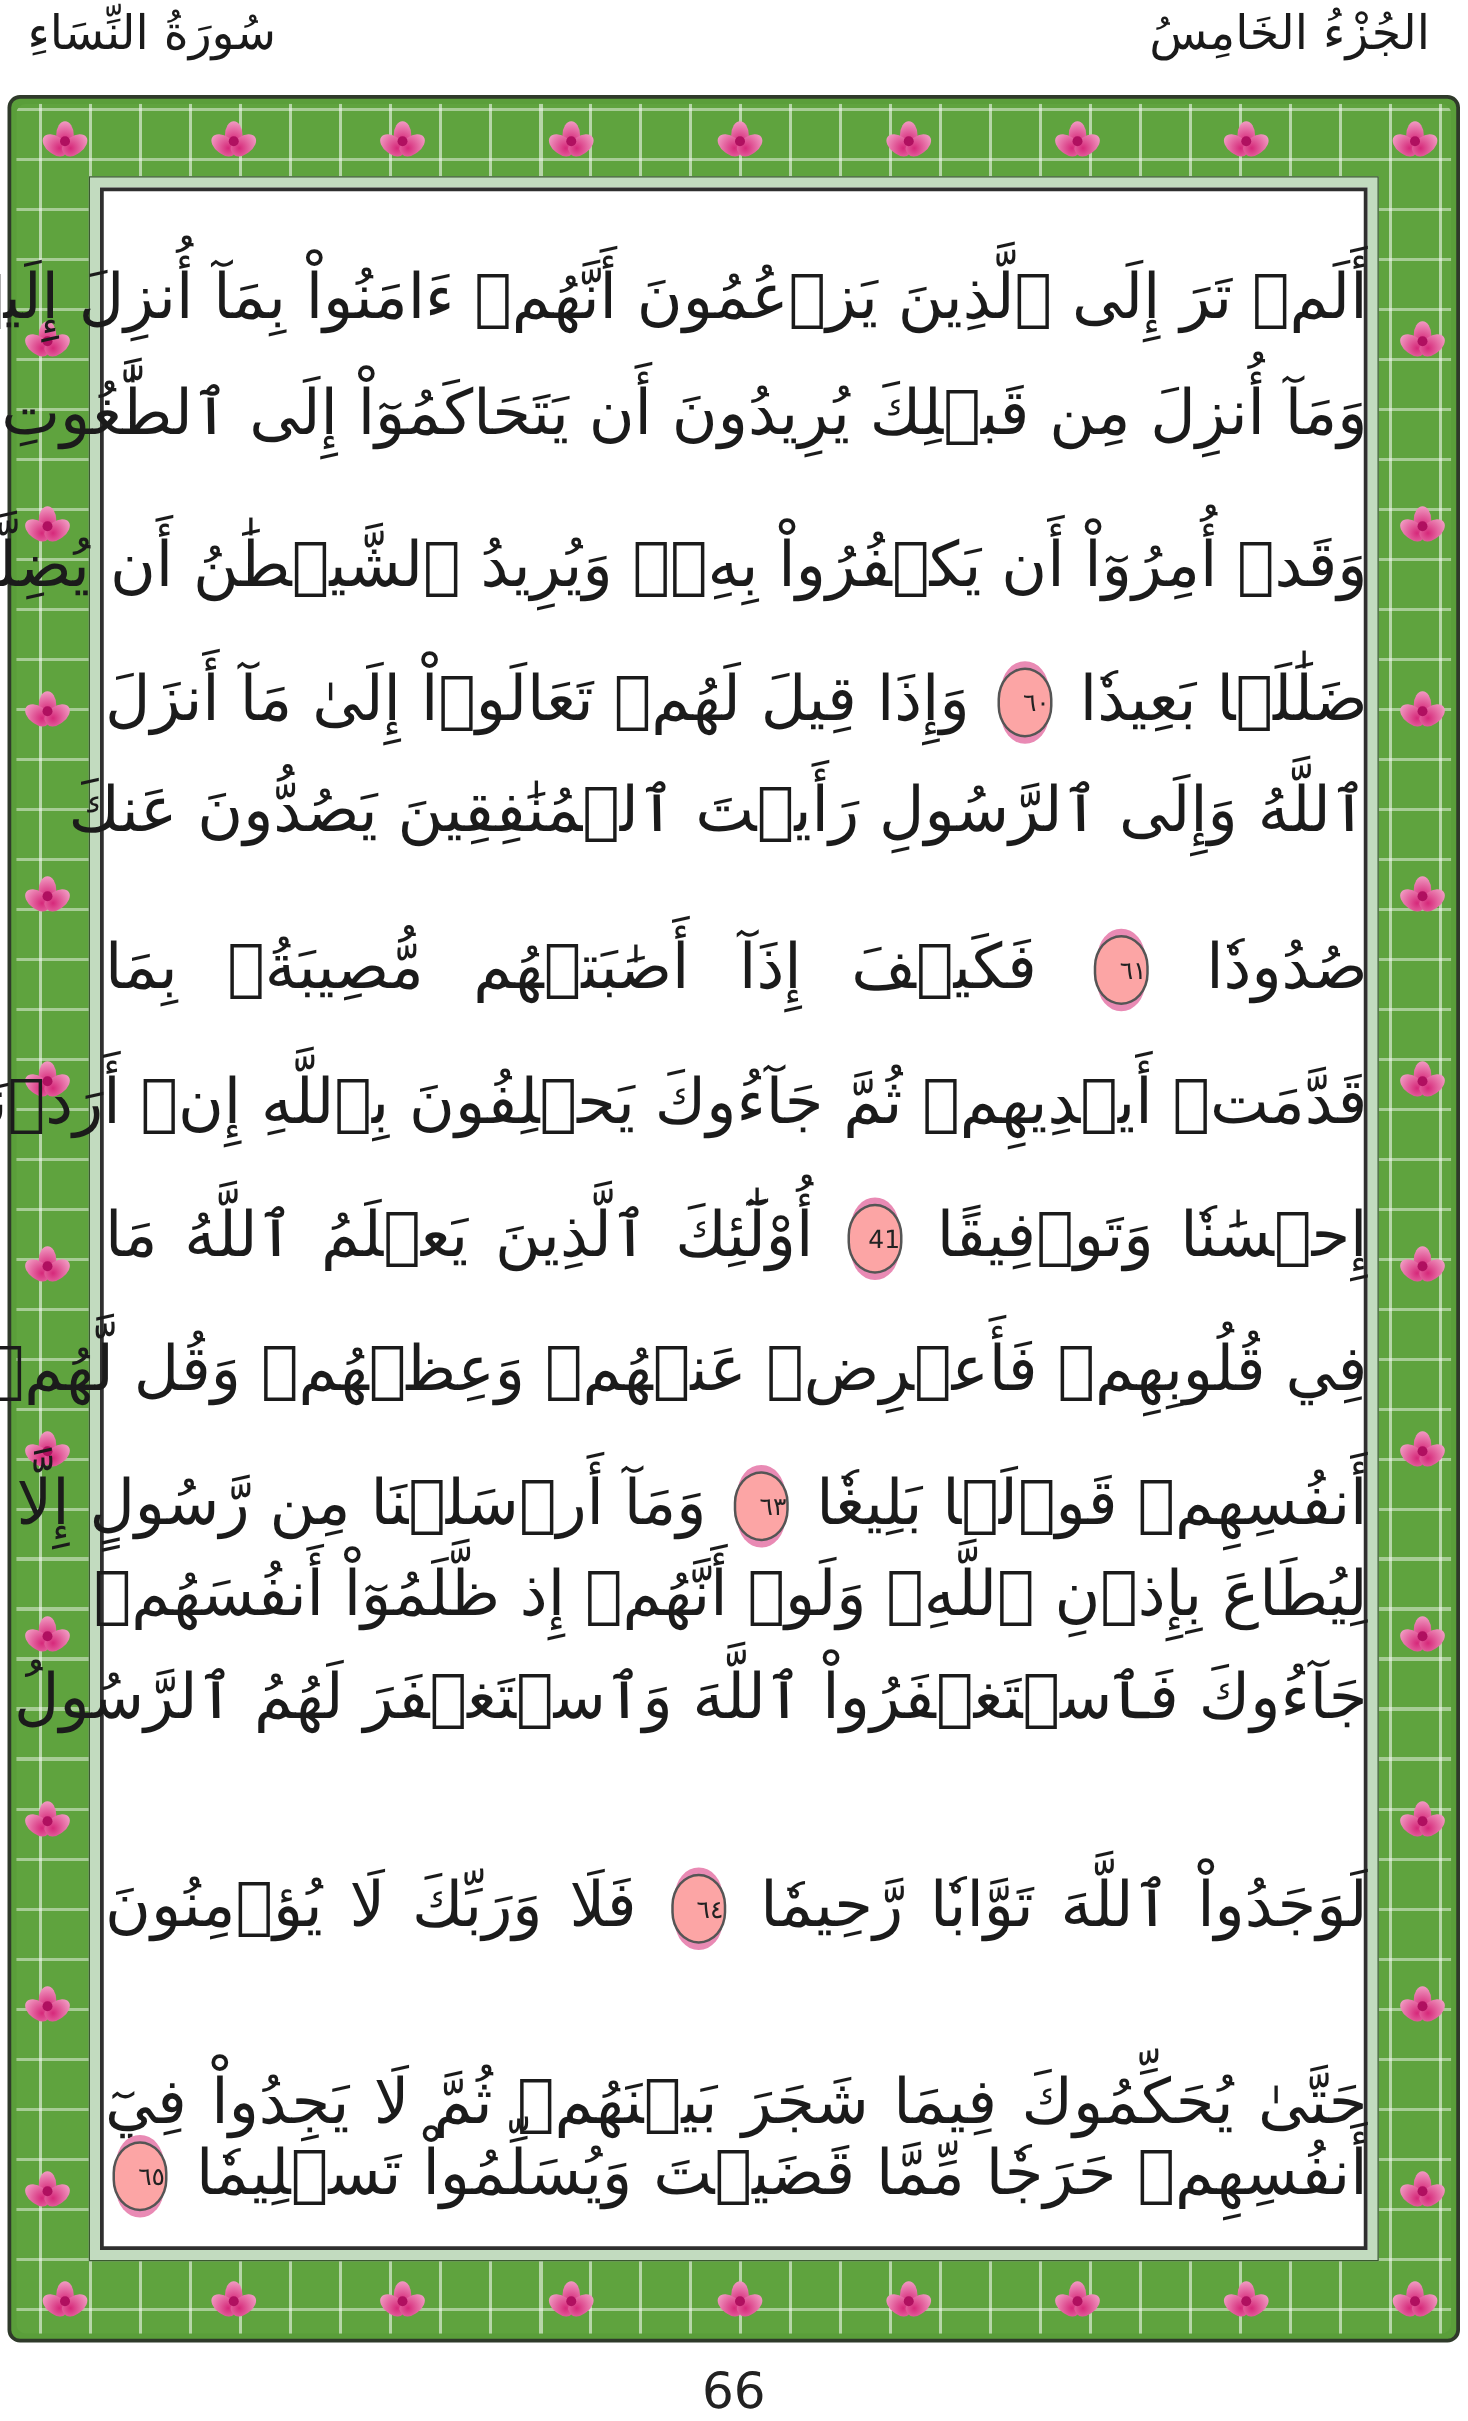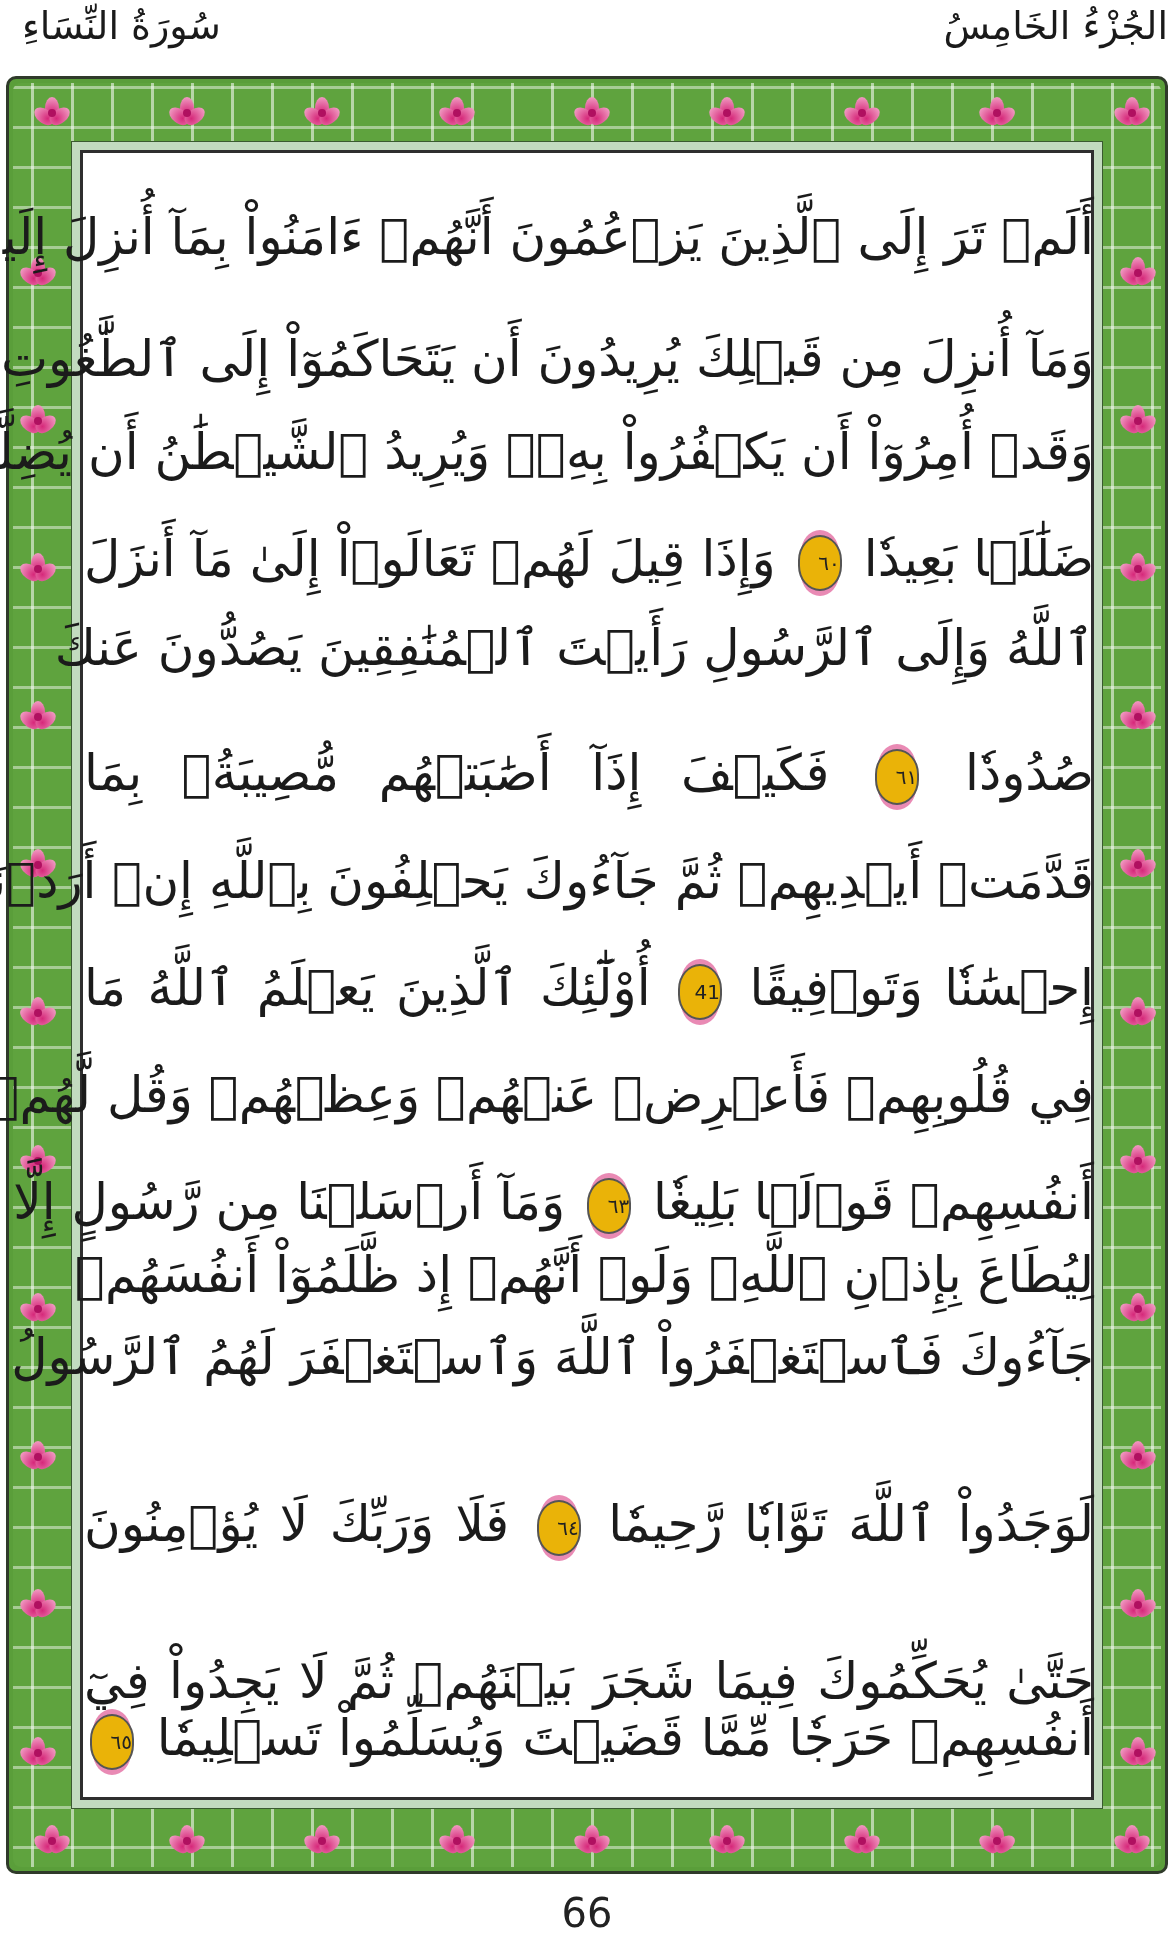--- a/index.html
+++ b/index.html
@@ -1,18 +1,18 @@
 <!DOCTYPE html>
 <html><head>
 <meta charset="utf-8">
 <style>
   html, body { margin:0; padding:0; background:#ffffff; }
   body { width:1174px; height:1937px; position:relative; overflow:hidden; font-family:"DejaVu Sans", sans-serif; }
   .hdr { position:absolute; top:4px; font-size:38px; color:#1a1a1a; direction:rtl; font-family:"DejaVu Sans", sans-serif; }
-  .hdr-right { right:6px;margin-left:24px; }
+  .hdr-right { right:30px;margin-left:24px; }
   .hdr-left { left:22px; }
 
   .frame { position:absolute; left:6px; top:76px; width:1162px; height:1798px; box-sizing:border-box;
            background:#5a9e3a; border:3px solid #2f3a2a; border-radius:10px; }
   .frame-pattern { position:absolute; inset:4px; border-radius:8px;
      background:
        repeating-linear-gradient(90deg, rgba(255,255,255,0.0) 0 18px, rgba(255,255,255,0.55) 18px 21px, rgba(255,255,255,0) 21px 40px),
        repeating-linear-gradient(0deg, rgba(255,255,255,0.0) 0 18px, rgba(255,255,255,0.45) 18px 21px, rgba(255,255,255,0) 21px 40px),
        #5fa33e; }
   .frame-light { position:absolute; left:62px; top:62px; right:62px; bottom:62px; background:#c2dbbf; border:1px solid #3a5a30; }
@@ -24,21 +24,21 @@
   .flower .p1 { left:6px; top:0; }
   .flower .p2 { left:-2px; top:8px; transform:rotate(-55deg); }
   .flower .p3 { left:14px; top:8px; transform:rotate(55deg); }
   .flower .core { position:absolute; left:9px; top:12px; width:8px; height:8px; border-radius:50%; background:#b01060; }
 
   .text-area { position:absolute; left:84px; top:160px; width:1010px; }
   .line { position:absolute; left:0; width:1010px; height:107px; line-height:107px;
           direction:rtl; text-align:justify; text-align-last:justify;
           font-family:"DejaVu Sans", sans-serif; font-size:50px; color:#1b1b1b; white-space:nowrap; }
   .ayah { display:inline-block; width:40px; height:52px; border-radius:50%/45%; vertical-align:middle;
-          background:#eab308; border:2px solid #555; box-shadow:0 -8px 0 -3px #e98ab4, 0 8px 0 -3px #e98ab4;
+          background:#fca5a5; border:2px solid #555; box-shadow:0 -8px 0 -3px #e98ab4, 0 8px 0 -3px #e98ab4;
           font-size:20px; line-height:52px; text-align:right; color:#222; margin:0 6px; }
 
   .page-num { position:absolute; left:0; right:0; top:1890px; text-align:center; font-size:40px; color:#222; font-family:"DejaVu Sans", sans-serif; }
 </style>
 </head>
 <body>
 
 <div class="hdr hdr-right">الجُزْءُ الخَامِسُ</div>
 <div class="hdr hdr-left">سُورَةُ النِّسَاءِ</div>
 
@@ -286,21 +286,21 @@
         <div class="petal p1"></div>
         <div class="petal p2"></div>
         <div class="petal p3"></div>
         <div class="core"></div>
       </div>
     </div>
 </div>
 
 <div class="text-area">
   <div class="line" style="top:24px"><span>أَلَمۡ تَرَ إِلَى ٱلَّذِينَ يَزۡعُمُونَ أَنَّهُمۡ ءَامَنُواْ بِمَآ أُنزِلَ إِلَيۡكَ</span></div>
-  <div class="line" style="top:146px"><span>وَمَآ أُنزِلَ مِن قَبۡلِكَ يُرِيدُونَ أَن يَتَحَاكَمُوٓاْ إِلَى ٱلطَّٰغُوتِ</span></div>
+  <div class="line" style="top:117px"><span>وَمَآ أُنزِلَ مِن قَبۡلِكَ يُرِيدُونَ أَن يَتَحَاكَمُوٓاْ إِلَى ٱلطَّٰغُوتِ</span></div>
   <div class="line" style="top:239px"><span>وَقَدۡ أُمِرُوٓاْ أَن يَكۡفُرُواْ بِهِۦۖ وَيُرِيدُ ٱلشَّيۡطَٰنُ أَن يُضِلَّهُمۡ</span></div>
   <div class="line" style="top:346px"><span>ضَلَٰلَۢا بَعِيدٗا</span> <span class="ayah">٦٠</span> <span>وَإِذَا قِيلَ لَهُمۡ تَعَالَوۡاْ إِلَىٰ مَآ أَنزَلَ</span></div>
   <div class="line" style="top:435px"><span>ٱللَّهُ وَإِلَى ٱلرَّسُولِ رَأَيۡتَ ٱلۡمُنَٰفِقِينَ يَصُدُّونَ عَنكَ</span></div>
   <div class="line" style="top:560px"><span>صُدُودٗا</span> <span class="ayah">٦١</span> <span>فَكَيۡفَ إِذَآ أَصَٰبَتۡهُم مُّصِيبَةُۢ بِمَا</span></div>
   <div class="line" style="top:668px"><span>قَدَّمَتۡ أَيۡدِيهِمۡ ثُمَّ جَآءُوكَ يَحۡلِفُونَ بِٱللَّهِ إِنۡ أَرَدۡنَآ إِلَّآ</span></div>
   <div class="line" style="top:775px"><span>إِحۡسَٰنٗا وَتَوۡفِيقًا</span> <span class="ayah">41</span> <span>أُوْلَٰٓئِكَ ٱلَّذِينَ يَعۡلَمُ ٱللَّهُ مَا</span></div>
   <div class="line" style="top:882px"><span>فِي قُلُوبِهِمۡ فَأَعۡرِضۡ عَنۡهُمۡ وَعِظۡهُمۡ وَقُل لَّهُمۡ فِيٓ</span></div>
   <div class="line" style="top:989px"><span>أَنفُسِهِمۡ قَوۡلَۢا بَلِيغٗا</span> <span class="ayah">٦٣</span> <span>وَمَآ أَرۡسَلۡنَا مِن رَّسُولٍ إِلَّا</span></div>
   <div class="line" style="top:1062px"><span>لِيُطَاعَ بِإِذۡنِ ٱللَّهِۚ وَلَوۡ أَنَّهُمۡ إِذ ظَّلَمُوٓاْ أَنفُسَهُمۡ</span></div>
   <div class="line" style="top:1144px"><span>جَآءُوكَ فَٱسۡتَغۡفَرُواْ ٱللَّهَ وَٱسۡتَغۡفَرَ لَهُمُ ٱلرَّسُولُ</span></div>

